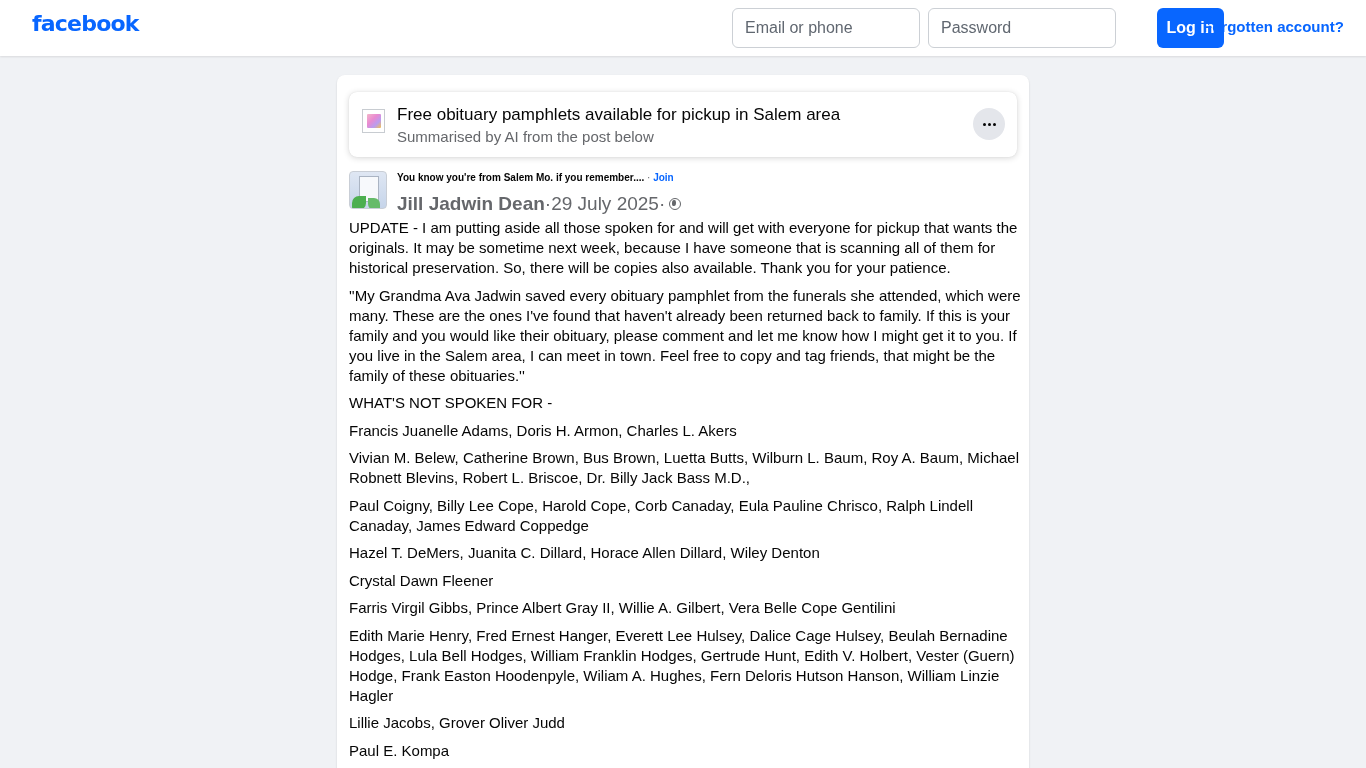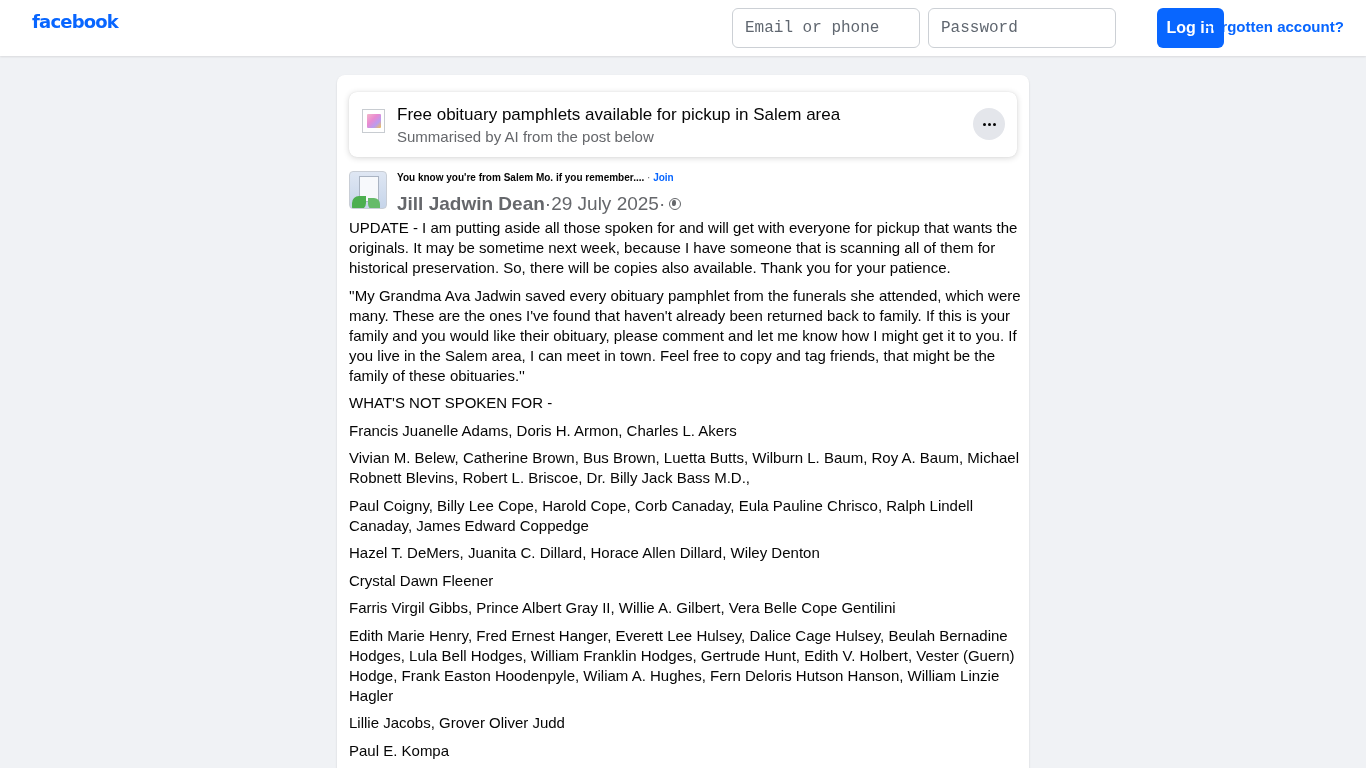--- a/index.html
+++ b/index.html
@@ -12,28 +12,28 @@
     }
     .topbar {
       position: absolute; left: 0; top: 0; width: 1366px; height: 56px;
       background: #ffffff;
       box-shadow: 0 1px 2px rgba(0,0,0,0.1);
       z-index: 5;
     }
     .logo {
       position: absolute; left: 32px; top: 11px;
       font-family: "DejaVu Sans", sans-serif;
-      font-weight: bold; font-size: 18px; letter-spacing: -0.8px;
+      font-weight: bold; font-size: 22px; letter-spacing: -0.8px;
       color: #0866ff; text-decoration: none;
     }
     .login-input {
       position: absolute; top: 8px; height: 40px; width: 188px;
       border: 1px solid #ccd0d5; border-radius: 6px;
       background: #fff; padding: 0 12px;
-      font-family: Liberation Mono, monospace; font-size: 16px; color: #1c1e21;
+      font-family: Liberation Sans, sans-serif; font-size: 16px; color: #1c1e21;
       outline: none;
     }
     .login-input::placeholder { color: #606770; }
     #email-input { left: 732px; }
     #password-input { left: 928px; }
     .login-btn {
       position: absolute; left: 1124px; top: 8px; width: 67px; height: 40px;
       background: #0866ff; color: #fff; border: none; border-radius: 6px;
       font-family: "Liberation Sans", sans-serif; font-size: 16px; font-weight: bold;
       cursor: pointer;

